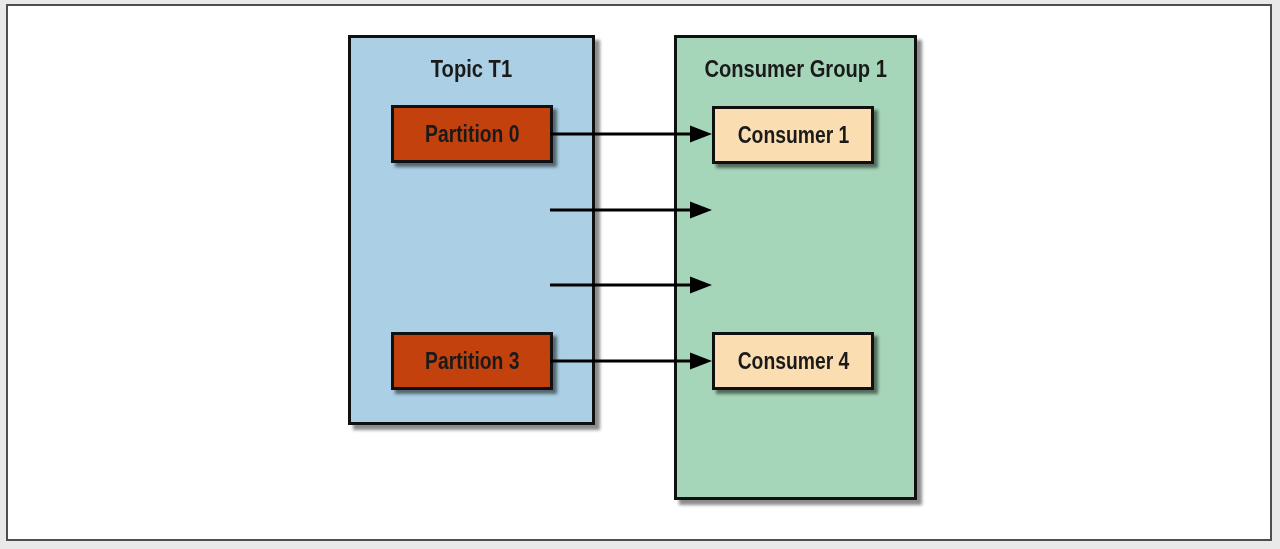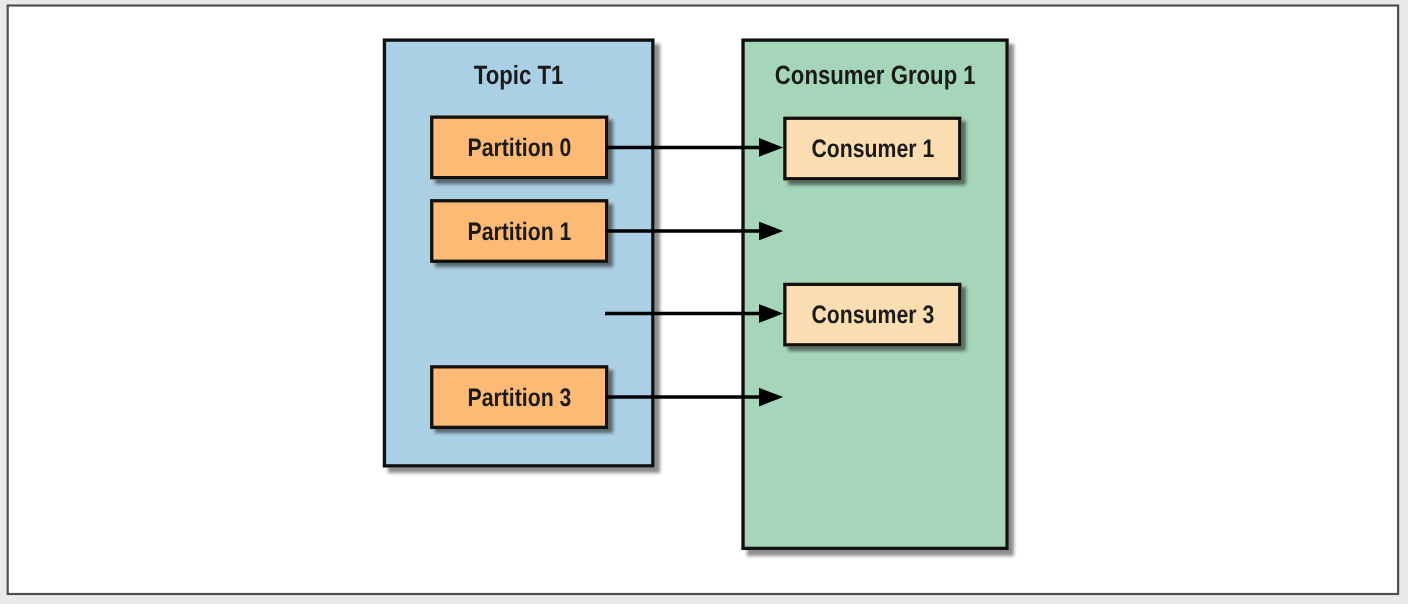--- a/index.html
+++ b/index.html
@@ -66,21 +66,21 @@
     border: 3px solid #101010;
     box-shadow: 4px 4px 3px rgba(0,0,0,0.5);
     display: flex;
     align-items: center;
     justify-content: center;
     font-size: 23px;
     font-weight: 700;
     color: #1a1a1a;
     white-space: nowrap;
   }
-  .partition-node { left: 391px; background: #fdba74; }
+  .partition-node { left: 391px; background: #c2410c; }
   .consumer-node  { left: 712px; background: #fbddb2; justify-content: center; }
   .condensed {
     display: inline-block;
     transform: scaleX(0.84);
     transform-origin: center;
   }
   .arrow-layer {
     position: absolute;
     left: 0;
     top: 0;
@@ -98,38 +98,35 @@
 
   <div class="container-box topic-box">
     <div class="container-title">
       <span class="condensed">Topic T1</span>
     </div>
   </div>
 
   <div class="node partition-node" style="top:105px">
     <span class="condensed">Partition 0</span>
   </div>
-  <div class="node partition-node" style="top:181px">
-    <span class="condensed">Partition 1</span>
-  </div>
   <div class="node partition-node" style="top:332px">
     <span class="condensed">Partition 3</span>
   </div>
 
   <div class="container-box group-box">
     <div class="container-title">
       <span class="condensed">Consumer Group 1</span>
     </div>
   </div>
 
   <div class="node consumer-node" style="top:106px">
     <span class="condensed">Consumer 1</span>
   </div>
-  <div class="node consumer-node" style="top:257px">
-    <span class="condensed">Consumer 3</span>
+  <div class="node consumer-node" style="top:332px">
+    <span class="condensed">Consumer 4</span>
   </div>
 
   <svg class="arrow-layer" viewBox="0 0 1280 549">
     <g>
       <line x1="550" y1="134" x2="694" y2="134" stroke="#000" stroke-width="3.2"></line>
       <polygon points="712,134 690,125.5 690,142.5" fill="#000"></polygon>
     </g>
     <g>
       <line x1="550" y1="210" x2="694" y2="210" stroke="#000" stroke-width="3.2"></line>
       <polygon points="712,210 690,201.5 690,218.5" fill="#000"></polygon>

